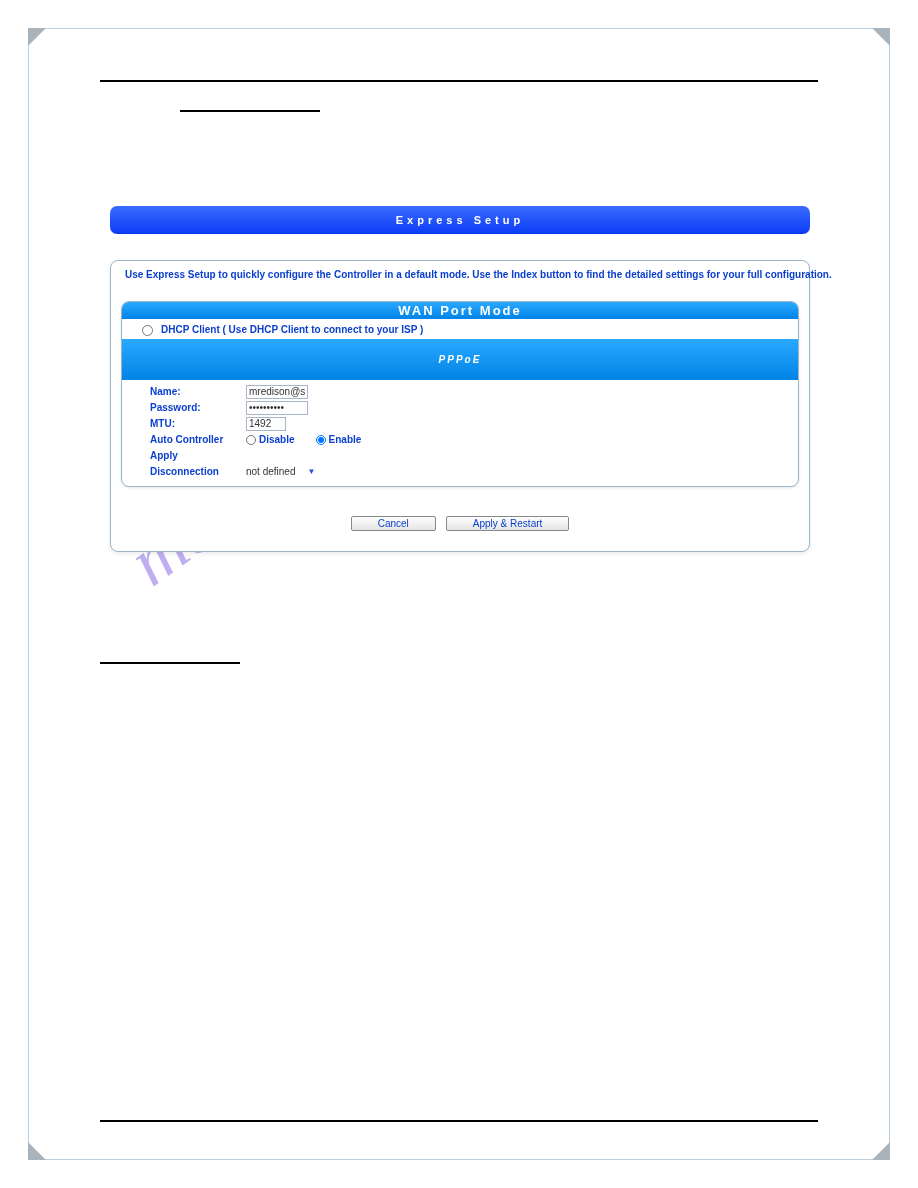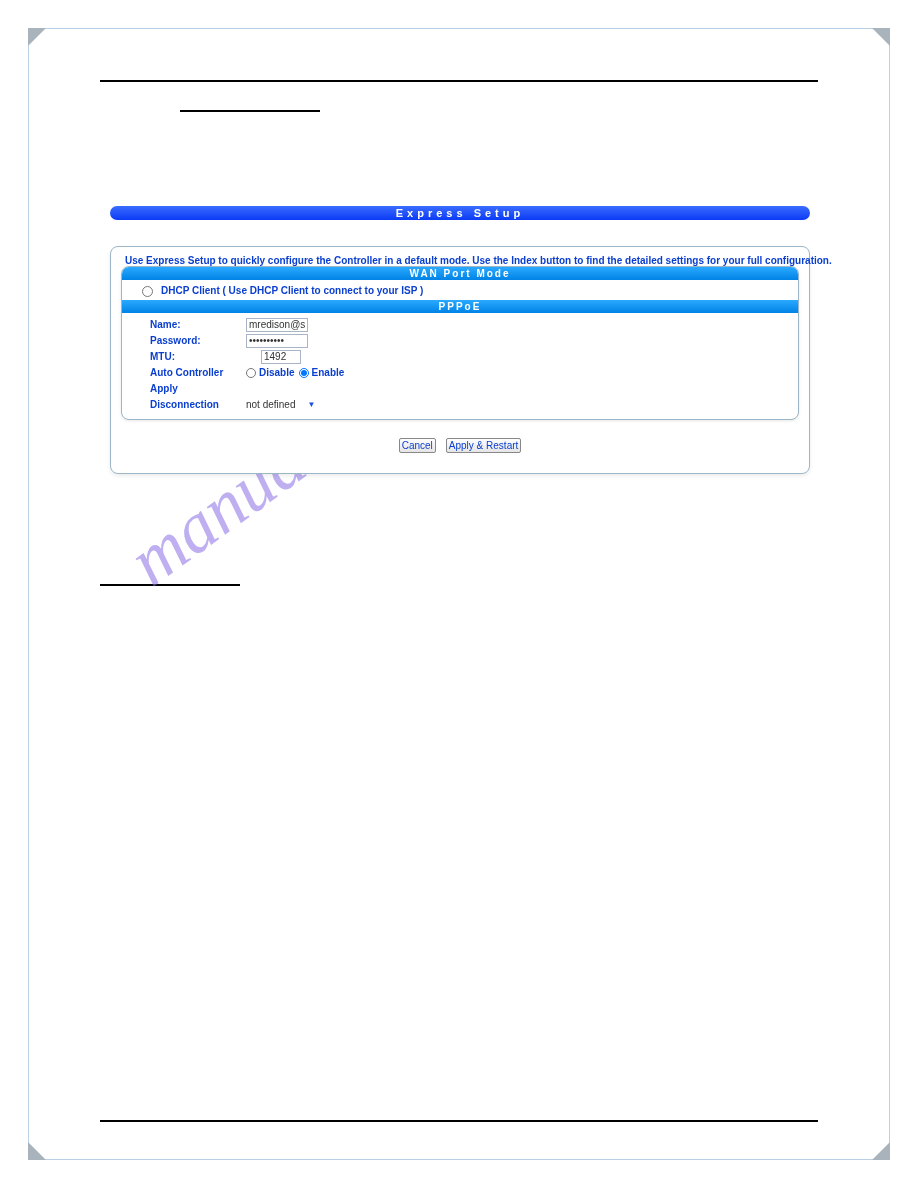--- a/index.html
+++ b/index.html
@@ -59,52 +59,52 @@
     z-index: 2;
   }
 
   .bar-title {
     background: linear-gradient(#3b6cff, #0b3bf5);
     color: #fff;
     text-align: center;
     letter-spacing: 4px;
     font-size: 11px;
     font-weight: bold;
-    padding: 1px 0;
+    padding: 8px 0;
     border-radius: 7px;
   }
 
   .panel {
     border: 1px solid #9bb6c9;
     border-radius: 8px;
     margin-top: 26px;
     padding: 6px 10px 20px 10px;
     box-shadow: 0 2px 4px rgba(0,0,0,0.08);
     background: #fff;
   }
   .instruction {
     color: #0a3ecf;
     font-size: 10px;
     font-weight: bold;
-    padding: 2px 4px 0 4px;
+    padding: 2px 4px 21px 4px;
     white-space: nowrap;
   }
   .inner-panel {
     border: 1px solid #9bb6c9;
     border-radius: 8px;
     padding: 0;
     overflow: hidden;
     box-shadow: 0 1px 3px rgba(0,0,0,0.1);
     background: #fff;
   }
   .sub-header {
     background: linear-gradient(#2aa9ff, #0083e6);
     color: #fff;
     text-align: center;
-    font-size: 10px;
+    font-size: 13px;
     font-weight: bold;
     letter-spacing: 2px;
     padding: 1px 0;
   }
   .radio-list {
     padding: 4px 10px 2px 20px;
   }
   .radio-row {
     display: flex;
     align-items: center;
@@ -117,21 +117,22 @@
   .radio-row input[type="radio"] {
     width: 11px; height: 11px;
   }
   .pppoe-header {
     background: linear-gradient(#2aa9ff, #0083e6);
     color: #fff;
     text-align: center;
     font-size: 10px;
     font-weight: bold;
     letter-spacing: 2px;
-    padding: 1px 0;
+    padding: 15px 0;
+    font-style: italic;
   }
   .form-table {
     padding: 4px 10px 6px 28px;
   }
   .form-row {
     display: flex;
     align-items: flex-end;
     font-size: 10px;
     line-height: 16px;
   }
@@ -174,23 +175,24 @@
     margin-top: 18px;
     display: flex;
     justify-content: center;
     gap: 10px;
   }
   .ui-btn {
     border: 1px solid #888;
     background: linear-gradient(#fefefe, #e5e5e5);
     font-size: 10px;
     color: #0a3ecf;
-    padding: 1px 2px;
+    padding: 1px 26px;
     cursor: pointer;
     border-radius: 2px;
+    margin-top: 11px;
   }
 
   .section2-underline {
     margin-top: 110px;
   }
 
   .watermark {
     position: absolute;
     top: 380px;
     left: 90px;
@@ -249,25 +251,25 @@
           <div class="form-row">
             <span class="form-label">Name:</span>
             <span class="form-value"><input type="text" value="mredison@sbcglo" style=""></span>
           </div>
           <div class="form-row">
             <span class="form-label">Password:</span>
             <span class="form-value"><input type="text" value="••••••••••" style=""></span>
           </div>
           <div class="form-row">
             <span class="form-label">MTU:</span>
-            <span class="form-value"><input type="text" style="width: 40px; margin-left: 15px;" value="1492"></span>
+            <span class="form-value"><input type="text" style="width: 40px;" value="1492"></span>
           </div>
           <div class="form-row">
             <span class="form-label">Auto Controller</span>
-            <span class="form-value" style="display:flex;gap:4px">
+            <span class="form-value" style="display:flex;gap:21px">
               <span class="radio-inline">
                 <input type="radio" name="ac" style="">
                 <span>Disable</span>
               </span>
               <span class="radio-inline">
                 <input type="radio" name="ac" checked="" style="">
                 <span>Enable</span>
               </span>
             </span>
           </div>

